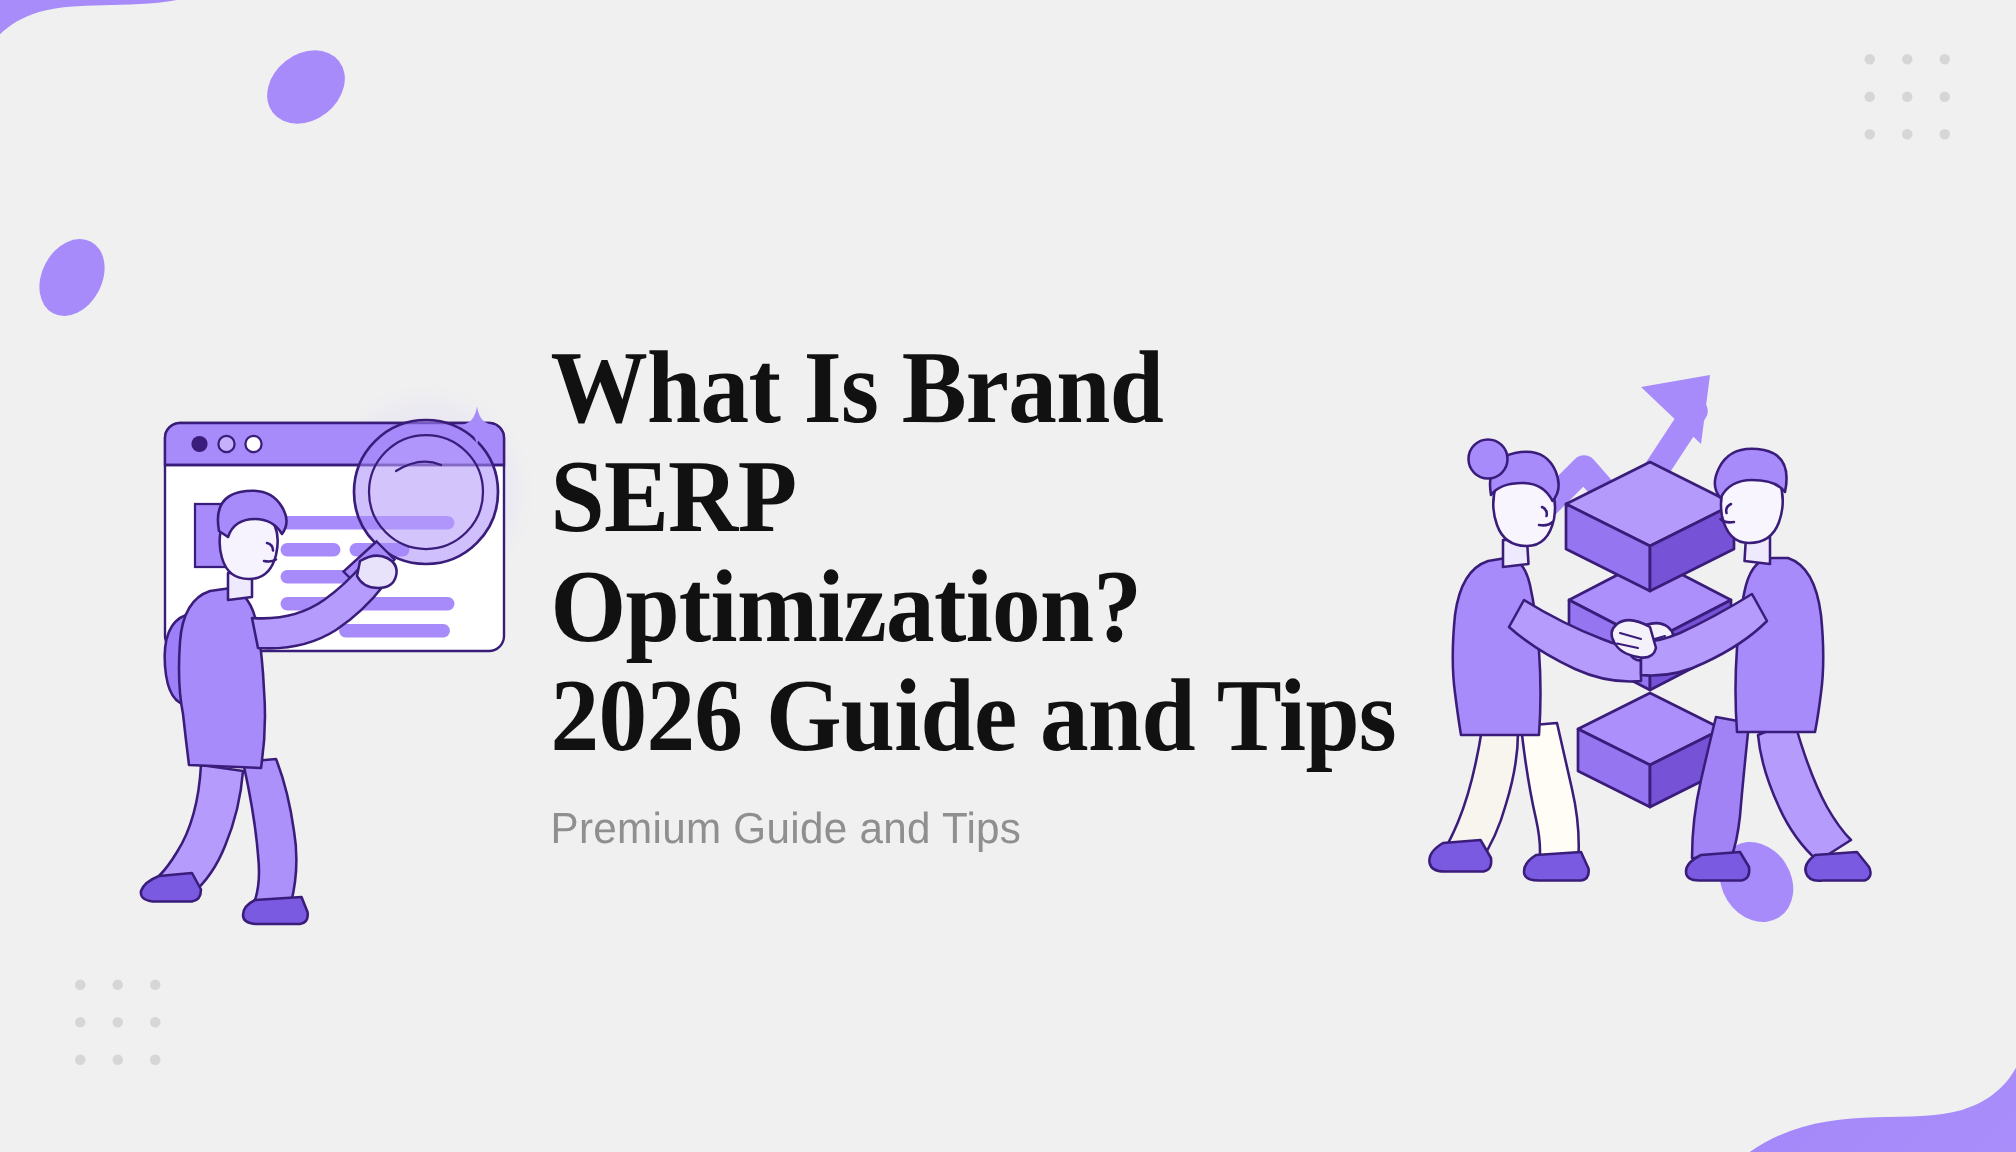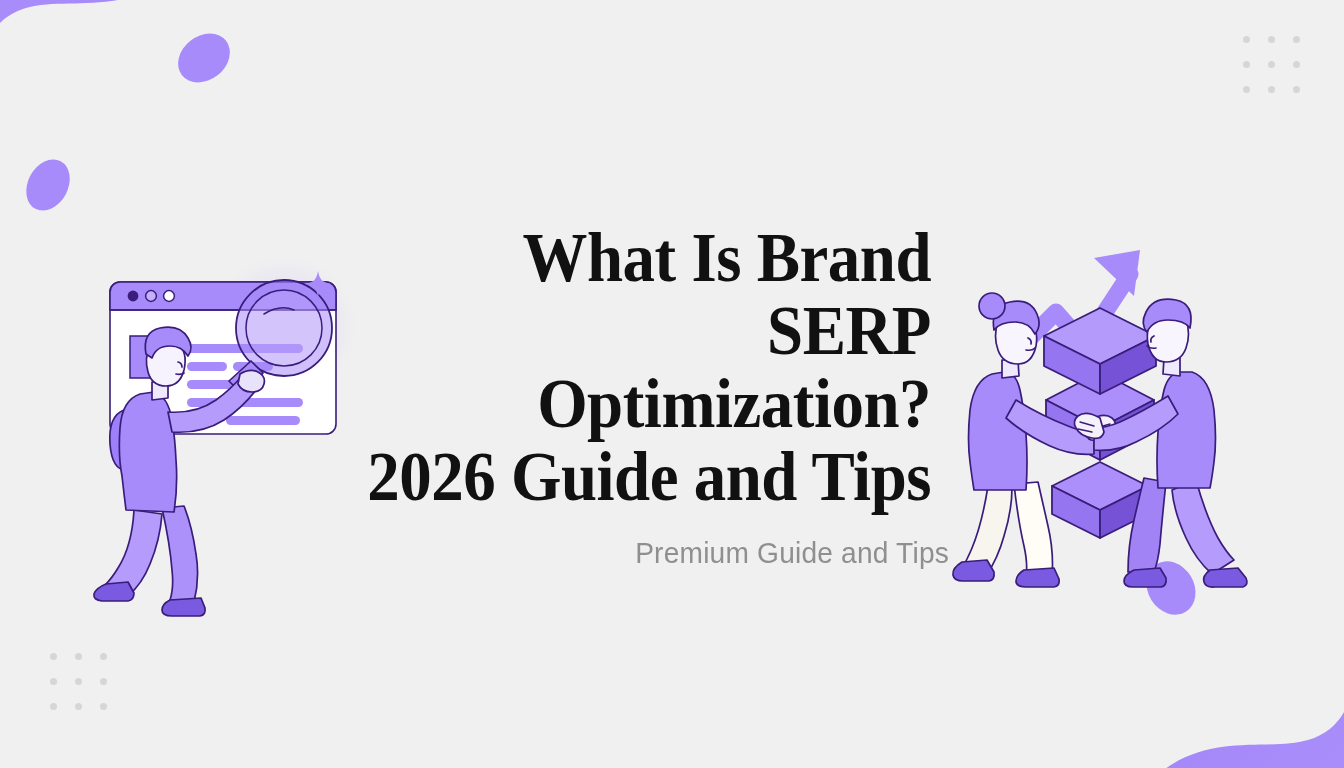--- a/index.html
+++ b/index.html
@@ -36,21 +36,20 @@
   }
   .dot-grid span { width:7px; height:7px; border-radius:50%; background:#d6d6d6; display:block; }
   #dots-tr { right:44px; top:36px; }
   #dots-bl { left:50px;  bottom:58px; }
 
   
   #text-block {
     position:absolute;
     left:367px; top:222px;
     width:600px;
-    text-align:right;
   }
   #title {
     font-family:"Liberation Serif", serif;
     font-weight:700;
     font-size:69px;
     line-height:73px;
     letter-spacing:-0.5px;
     color:#111111;
     transform:scaleX(0.94);
     transform-origin:left top;

